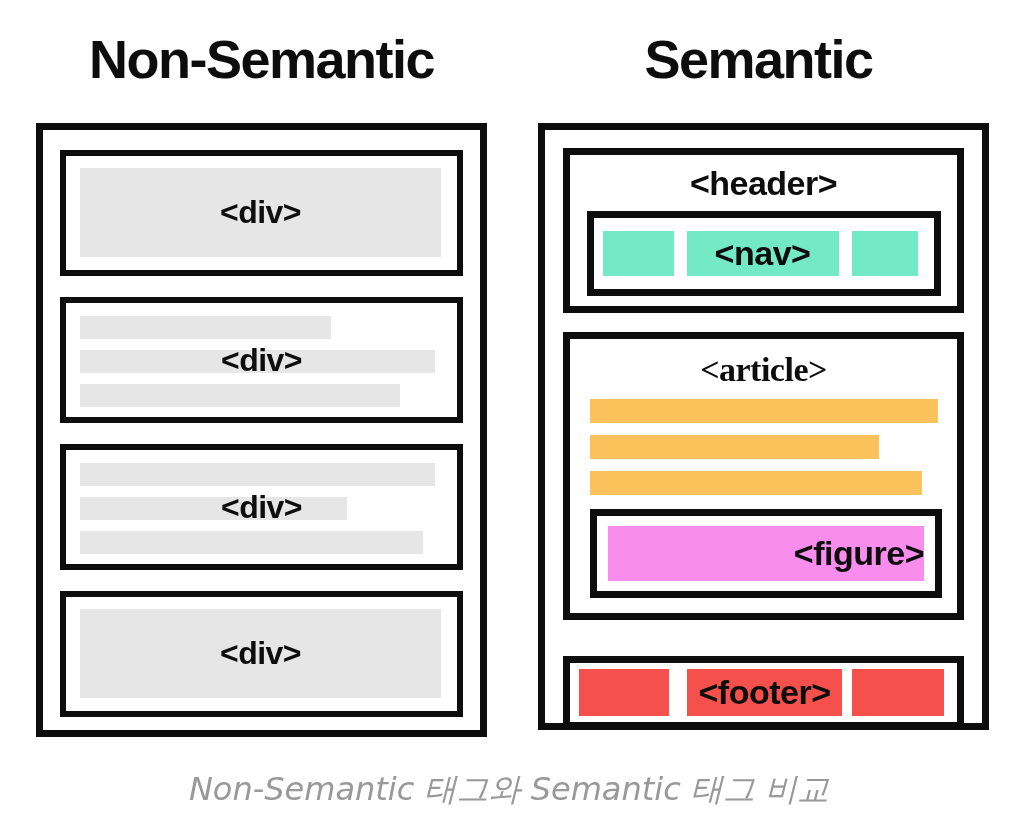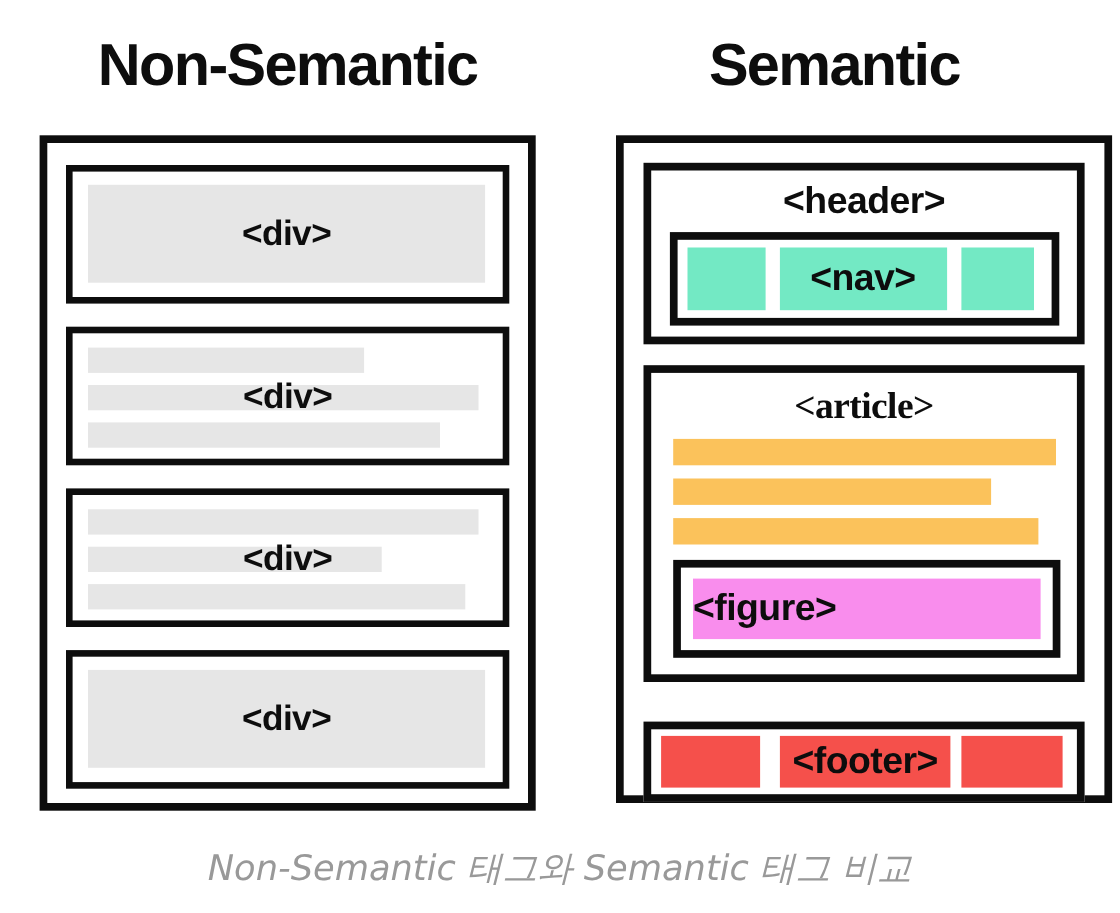--- a/index.html
+++ b/index.html
@@ -31,21 +31,21 @@
   .col-title.left  { left: 36px;  width: 451px; }
   .col-title.right { left: 533px; width: 451px; }
 
   
   .panel {
     position: absolute; top: 123px;
     border: 7px solid var(--ink);
     background: #ffffff;
   }
   .panel.left  { left: 36px;  width: 451px; height: 614px; padding: 20px 17px; }
-  .panel.right { left: 560px; width: 451px; height: 607px; padding: 18px 18px; }
+  .panel.right { left: 538px; width: 451px; height: 607px; padding: 18px 18px; }
 
   
   .ns-stack { display: flex; flex-direction: column; gap: 21px; }
   .ns-box {
     height: 126px; border: 6px solid var(--ink);
     position: relative; background: #ffffff;
   }
   .ns-box.filled { padding: 12px 16px 13px 14px; }
   .ns-fill {
     width: 100%; height: 100%;
@@ -79,21 +79,21 @@
     height: 165px; border: 7px solid var(--ink);
     display: flex; flex-direction: column; background: #fff;
   }
   .sem-header-label { text-align: center; padding: 9px 0 6px; }
   .nav-box {
     width: 354px; height: 85px; margin: 2px auto 0;
     border: 7px solid var(--ink);
     display: flex; align-items: center;
     padding: 0 9px; gap: 13px;
   }
-  .mint-block { height: 57px; background: var(--nav-mint); }
+  .mint-block { height: 45px; background: var(--nav-mint); }
   .mint-block.small-l { width: 71px; }
   .mint-block.big {
     width: 152px; display: flex; align-items: center; justify-content: center;
   }
   .mint-block.small-r { width: 66px; }
 
   .sem-article {
     margin-top: 19px; height: 288px;
     border: 7px solid var(--ink);
     padding: 0 0 0 20px; background: #fff;
@@ -102,21 +102,21 @@
   .bar.a1 { width: 348px; height: 24px; margin-bottom: 12px; }
   .bar.a2 { width: 289px; height: 24px; margin-bottom: 12px; }
   .bar.a3 { width: 332px; height: 24px; margin-bottom: 14px; }
   .fig-box {
     width: 352px; height: 89px;
     border: 7px solid var(--ink);
     padding: 10px 11px; background: #fff;
   }
   .fig-fill {
     width: 100%; height: 100%; background: var(--figure-pink);
-    display: flex; align-items: center; justify-content: flex-start;
+    display: flex; align-items: center; justify-content: flex-end;
   }
 
   .sem-footer {
     margin-top: 36px; height: 73px;
     border: 7px solid var(--ink);
     display: flex; align-items: center;
     padding: 0 13px 0 9px; background: #fff;
   }
   .red-block { height: 47px; background: var(--footer-red); }
   .red-block.small-l { width: 90px; }

